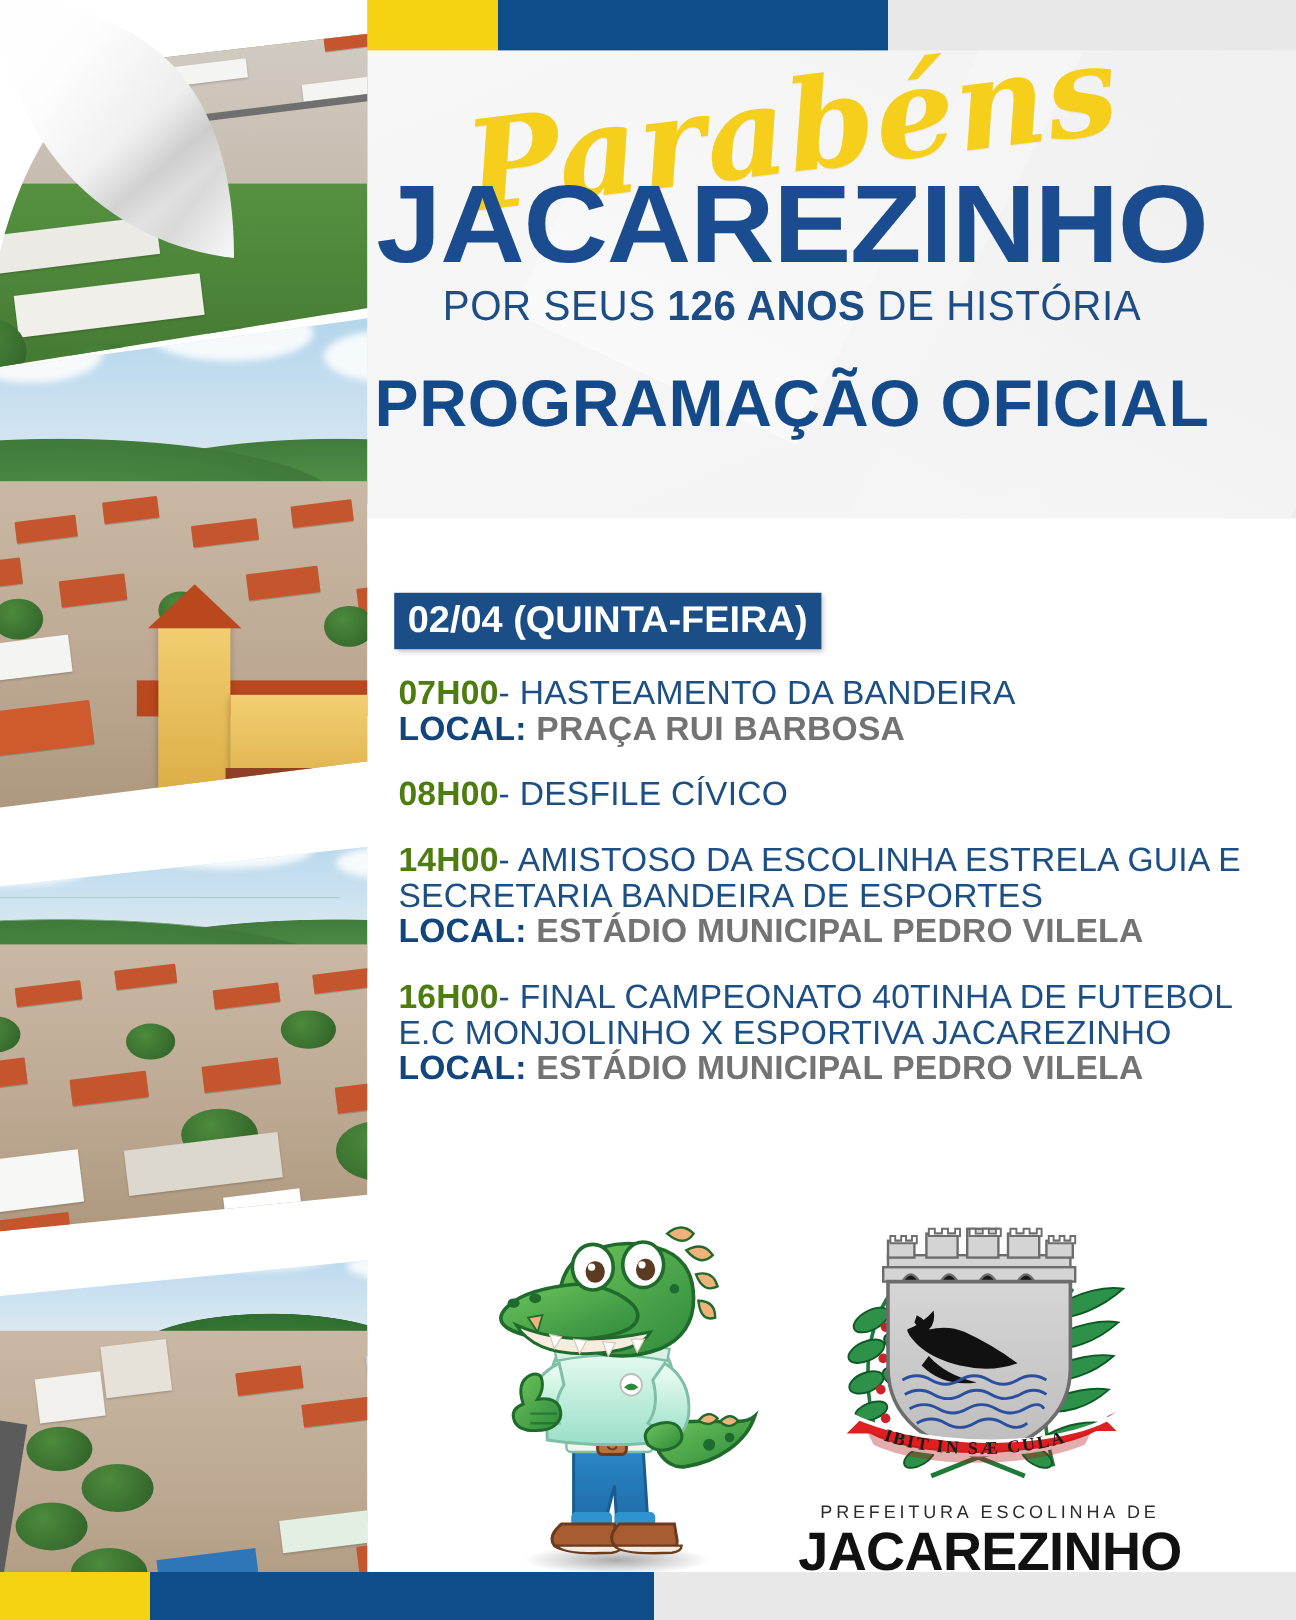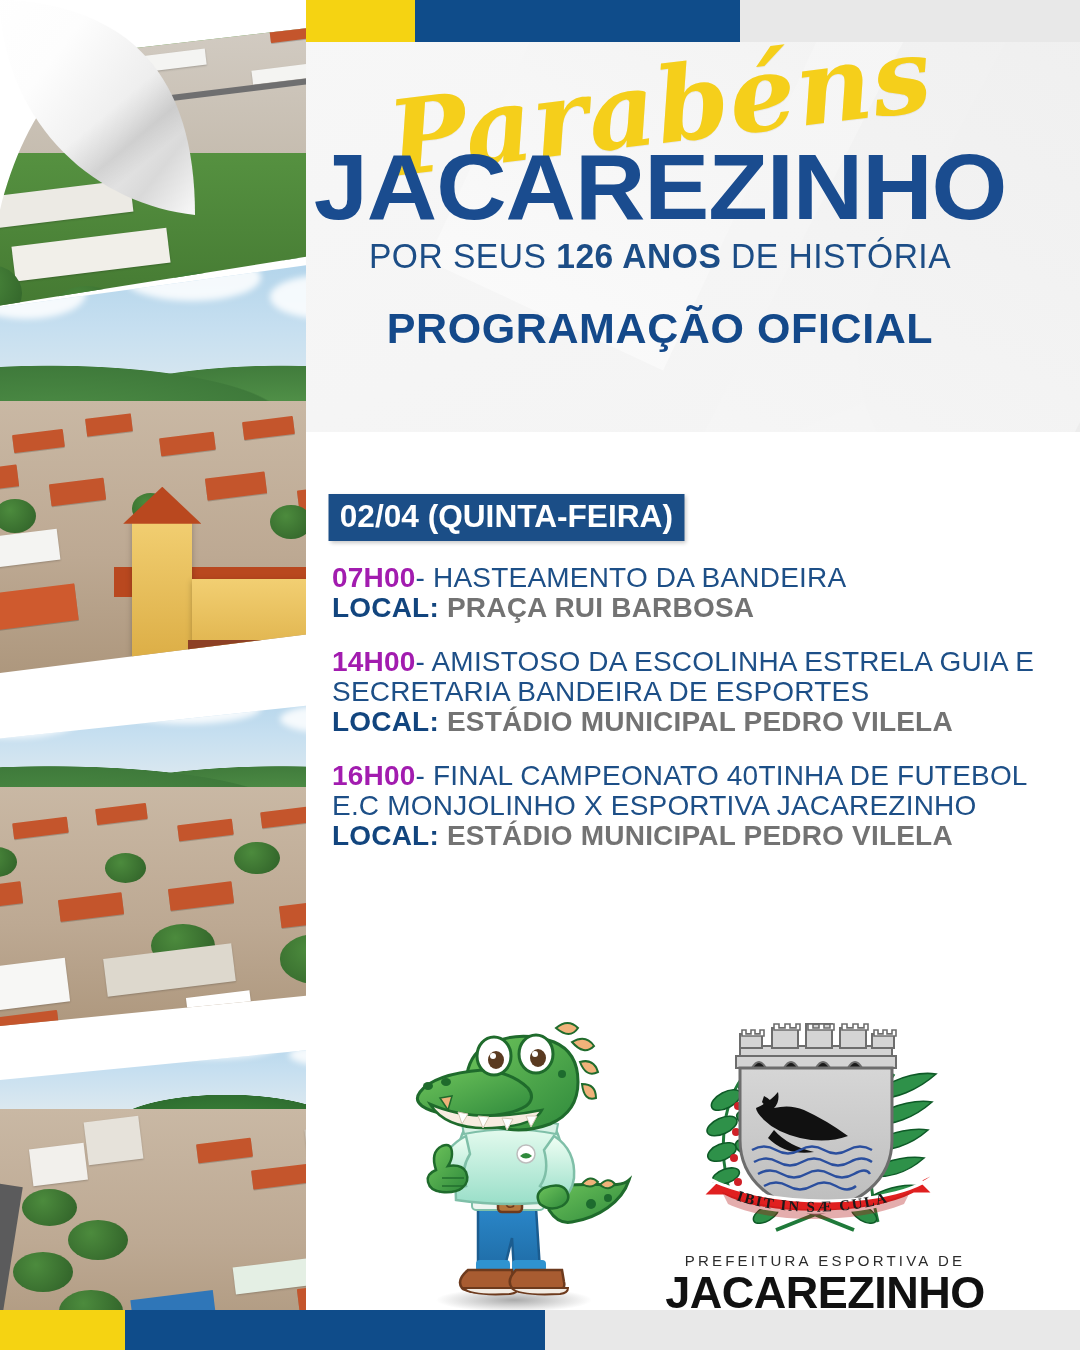--- a/index.html
+++ b/index.html
@@ -111,39 +111,39 @@
     letter-spacing:-1px;transform:scaleX(1.06);margin:0;
   }
   .subtitle{
     font-family:"Liberation Sans Narrow","Liberation Sans",sans-serif;
     font-size:35px;color:#1c4d86;letter-spacing:.5px;margin:6px 0 0 0;
     transform:scaleX(.96);
   }
   .subtitle b{font-weight:700;}
   .progline{
     font-family:"Liberation Sans","DejaVu Sans",sans-serif;font-weight:700;
-    font-size:43px;color:#14498a;letter-spacing:.6px;margin:28px 0 0 0;
+    font-size:55px;color:#14498a;letter-spacing:.6px;margin:28px 0 0 0;
   }
 
   
   .sched{position:absolute;left:332px;top:494px;width:680px;}
   .daybadge{
     display:inline-block;background:var(--blue-badge);color:#ffffff;
     font-family:"Liberation Sans Narrow","Liberation Sans",sans-serif;font-weight:700;
     font-size:31px;letter-spacing:0px;padding:5px 11px 6px 11px;transform:scaleX(1.02);
     box-shadow:2px 2px 4px rgba(0,0,0,.22);
   }
   .events{margin-top:22px;}
   .event{margin-bottom:25px;}
   .event .ln{
     font-family:"Liberation Sans Narrow","Liberation Sans",sans-serif;
     font-size:28px;line-height:1.06;color:#1d4f87;letter-spacing:.2px;
     white-space:nowrap;transform:scaleX(1.0);
   }
-  .event .time{font-weight:700;color:#a21caf;}
+  .event .time{font-weight:700;color:#4d7c0f;}
   .event .desc{font-weight:400;}
   .event .local{font-weight:700;color:#12457e;}
   .event .localval{font-weight:700;color:#737373;}
 
   
   .mascot{position:absolute;left:386px;top:1012px;width:250px;height:310px;}
   .mascot svg{width:100%;height:100%;display:block;}
 
   
   .coat{position:absolute;left:678px;top:1022px;width:280px;height:215px;}
@@ -317,20 +317,21 @@
     <div class="daybadge">02/04 (QUINTA-FEIRA)</div>
 
     <div class="events">
 
       <div class="event">
         <div class="ln"><span class="time">07H00</span><span class="desc">-</span> <span class="desc">HASTEAMENTO DA BANDEIRA</span></div>
         <div class="ln"><span class="local">LOCAL:</span> <span class="localval">PRAÇA RUI BARBOSA</span></div>
       </div>
 
       <div class="event">
+        <div class="ln"><span class="time">08H00</span><span class="desc">-</span> <span class="desc">DESFILE CÍVICO</span></div>
       </div>
 
 
       <div class="event">
         <div class="ln"><span class="time">14H00</span><span class="desc">-</span> <span class="desc">AMISTOSO DA ESCOLINHA ESTRELA GUIA E</span></div>
         <div class="ln"><span class="desc">SECRETARIA BANDEIRA DE ESPORTES</span></div>
         <div class="ln"><span class="local">LOCAL:</span> <span class="localval">ESTÁDIO MUNICIPAL PEDRO VILELA</span></div>
       </div>
 
       <div class="event">
@@ -510,21 +511,21 @@
                C 226 188 82 190 18 150 Z" fill="#e02020" stroke="#ffffff" stroke-width="3"></path>
       <path d="M44 170 C 96 194 186 192 232 170 l-6 12 C 178 202 92 202 50 182 Z" fill="#b31414" opacity=".35"></path>
       <path d="M48 174 C 96 196 182 194 226 174" id="mottoPath" fill="none"></path>
       <text font-family="Liberation Serif, serif" font-size="15" font-weight="bold" fill="#1a1a1a" letter-spacing="2">
         <textPath href="#mottoPath" startOffset="6%">IBIT IN SÆ CULA</textPath>
       </text>
     </svg>
   </div>
 
   <div class="footlogo">
-    <div class="small">PREFEITURA ESPORTIVA DE</div>
+    <div class="small">PREFEITURA ESCOLINHA DE</div>
     <div class="big">JACAREZINHO</div>
   </div>
 
   <div class="bar-bot bar-grey-bot"></div>
   <div class="bar-bot bar-yellow-bot"></div>
   <div class="bar-bot bar-blue-bot"></div>
 
 </div>
 
 </body></html>

